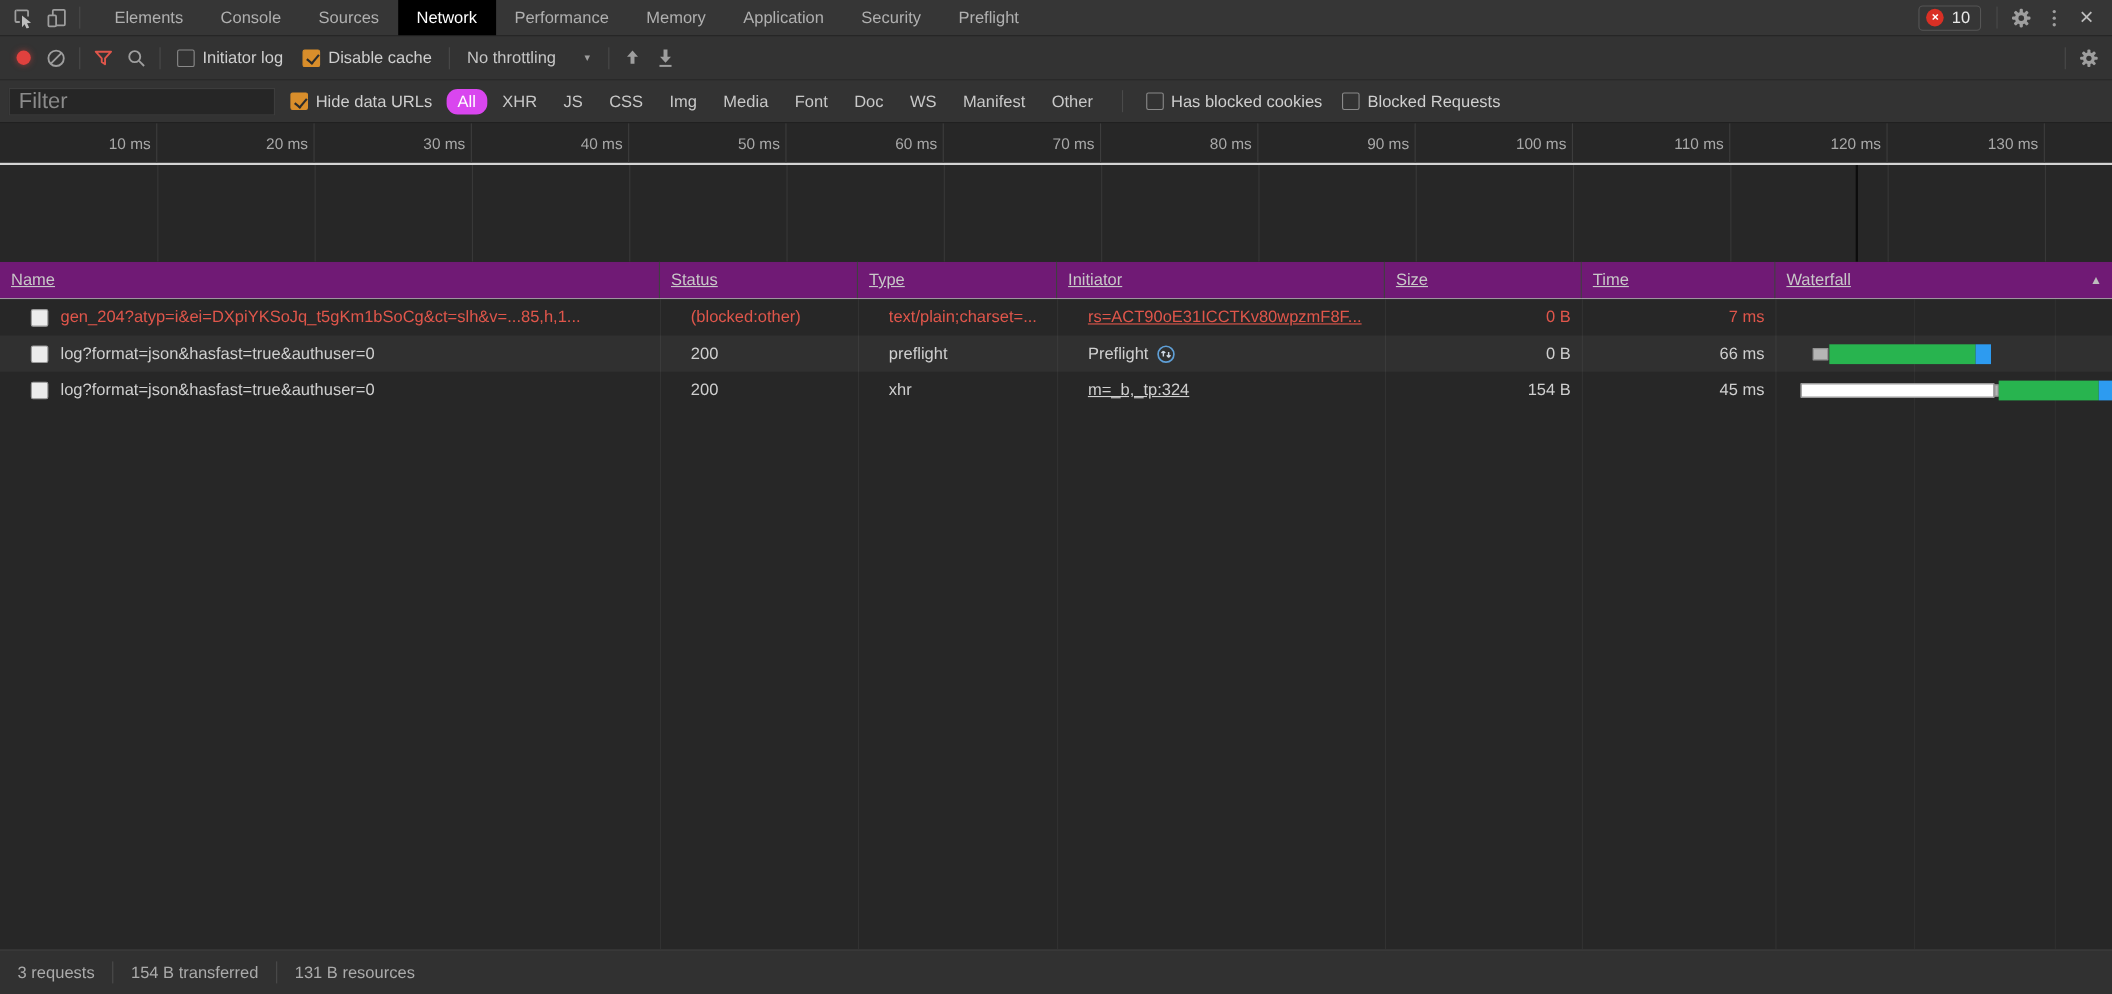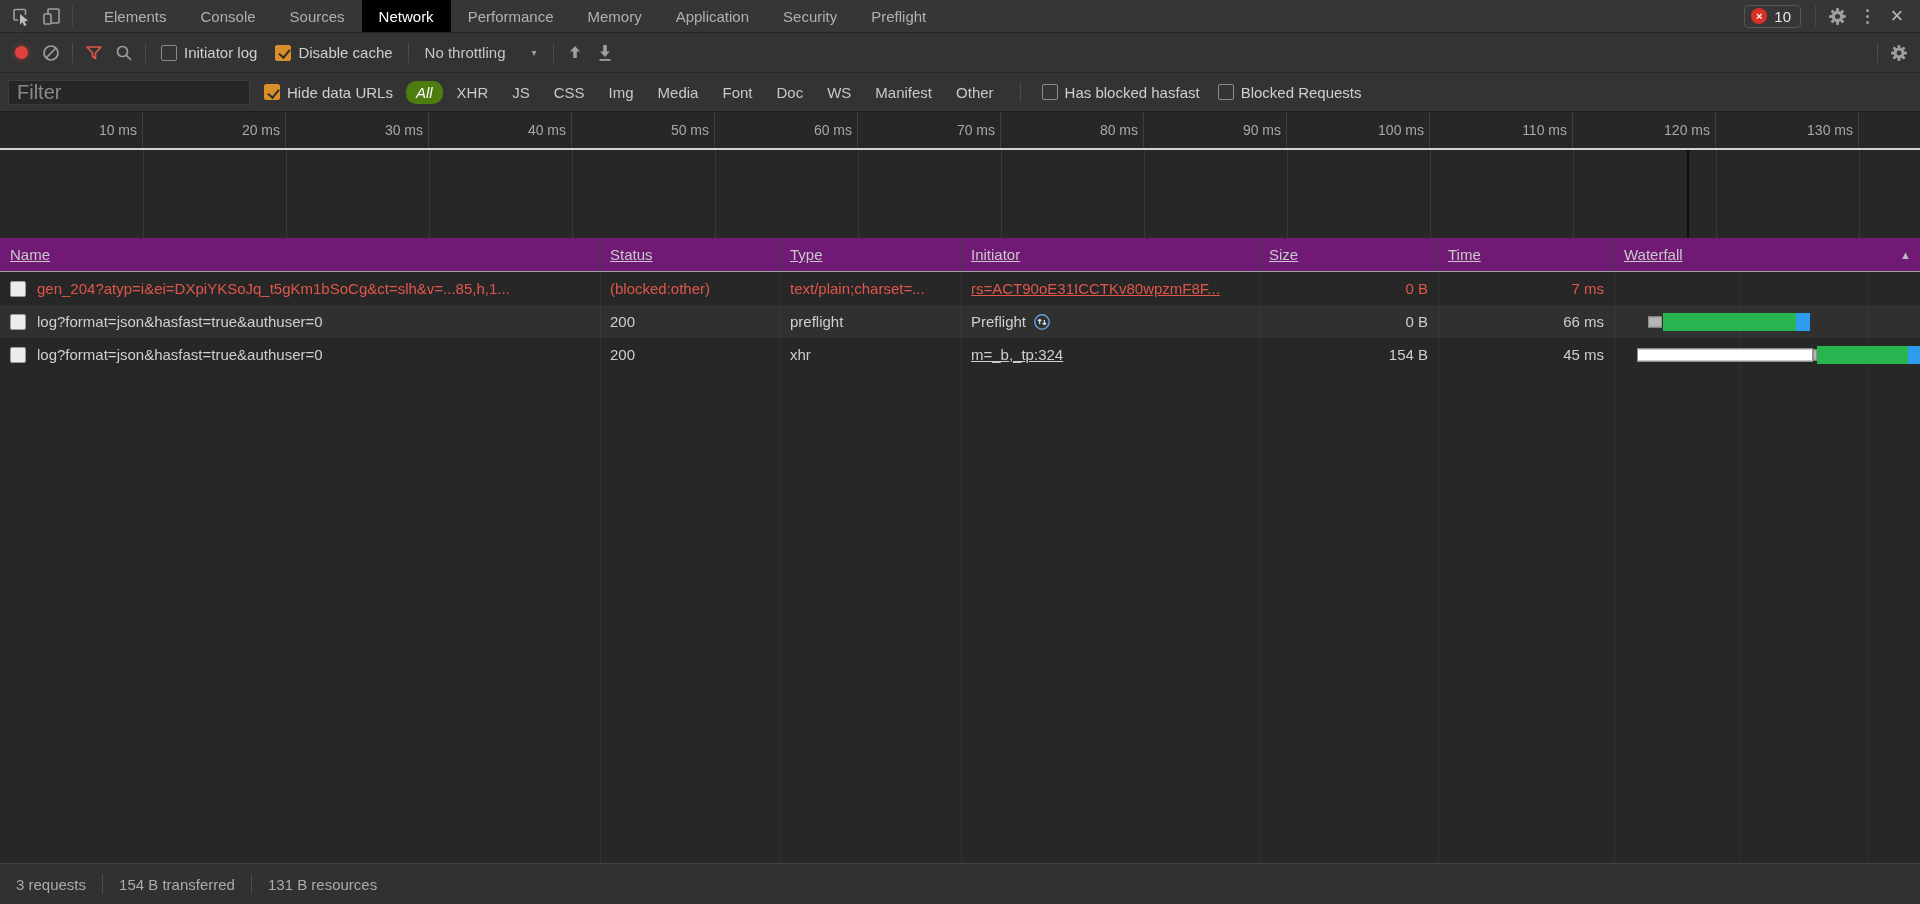--- a/index.html
+++ b/index.html
@@ -35,21 +35,21 @@
   .cbox.checked::after { content:""; position:absolute; left:4.5px; top:1.5px; width:5px; height:9px; border:solid #2b2b2b; border-width:0 2px 2px 0; transform:rotate(40deg); }
   .throttle { display:flex; align-items:center; gap:26px; margin:12px 10px; cursor:pointer; color:#c6c6c6; white-space:nowrap; }
   .caret-down { font-size:10px; color:#9e9e9e; }
   .flex-spacer { flex:1; }
 
   
   .filterbar { height:39px; background:#333333; display:flex; align-items:center; padding:0 8px; border-bottom:1px solid #1e1e1e; flex:none; }
   .filter-input { width:242px; height:25px; background:#262626; border:1px solid #3d3d3d; color:#cfcfcf; padding:0 8px; font-size:20px; font-family:inherit; outline:none; }
   .filter-input::placeholder { color:#8a8a8a; }
   .pill { padding:3px 10px; border-radius:10px; color:#c8c8c8; cursor:pointer; margin-right:4px; white-space:nowrap; }
-  .pill.selected { background:#4d7c0f; color:#ffffff;font-style:italic; }
+  .pill.selected { background:#d946ef; color:#ffffff; }
   .type-pills { display:flex; align-items:center; margin-left:4px; }
 
   
   .overview-wrap { flex:none; background:#272727; position:relative; }
   .ruler { height:38px; display:flex; border-bottom:2px solid #d4d4d4; overflow:hidden; }
   .ruler-cell { width:143px; flex:none; border-right:1px solid #3d3d3d; display:flex; align-items:center; justify-content:flex-end; padding-right:5px; color:#a8a8a8; font-size:14px; }
   .overview { height:88px; position:relative; overflow:hidden; }
   .ov-grid { position:absolute; top:0; bottom:0; width:1px; background:#383838; }
   .ov-marker { position:absolute; top:0; bottom:0; width:2px; background:#0c0c0c; }
 
@@ -59,21 +59,21 @@
   .hcell:last-child { border-right:none; }
   .sort-arrow { position:absolute; right:9px; font-size:11px; color:#bdbdbd; }
   .col-name{width:600px;} .col-status{width:180px;} .col-type{width:181px;}
   .col-initiator{width:298px;} .col-size{width:179px;} .col-time{width:176px;} .col-waterfall{width:306px;}
 
   .net-body { flex:1; position:relative; background:#272727; overflow:hidden; }
   .col-line { position:absolute; top:0; bottom:0; width:1px; background:rgba(255,255,255,0.055); z-index:1; }
   .wf-line { position:absolute; top:0; bottom:0; width:1px; background:rgba(255,255,255,0.04); z-index:1; }
   .req-row { height:33px; display:flex; align-items:stretch; position:relative; }
   .req-row.alt { background:#303030; }
-  .cell { display:flex; align-items:center; padding-left:10px; overflow:hidden; white-space:nowrap; flex:none; }
+  .cell { display:flex; align-items:center; padding-left:28px; overflow:hidden; white-space:nowrap; flex:none; }
   .cell.num { justify-content:flex-end; padding-right:10px; padding-left:0; }
   .req-row.error .cell, .req-row.error .cell a { color:#e0564b; }
   .file-square { width:16px; height:16px; background:#ececec; border:1px solid #9a9a9a; border-radius:2px; margin-right:11px; flex:none; }
   .ini-link { text-decoration:underline; color:#cfcfcf; cursor:pointer; }
   .req-row.error .ini-link { color:#e0564b; }
   .preflight-ic { margin-left:7px; flex:none; display:flex; }
   .wf-cell { position:relative; overflow:hidden; z-index:2; }
   .wf-seg { position:absolute; top:50%; transform:translateY(-50%); }
 
   
@@ -222,21 +222,21 @@
       <span class="pill">Media</span>
       <span class="pill">Font</span>
       <span class="pill">Doc</span>
       <span class="pill">WS</span>
       <span class="pill">Manifest</span>
       <span class="pill">Other</span>
     </div>
   <span class="vdiv" style="margin:0 12px;"></span>
   <span class="check-row">
     <span class="cbox"></span>
-    <span>Has blocked hasfast</span>
+    <span>Has blocked cookies</span>
   </span>
   <span class="check-row">
     <span class="cbox"></span>
     <span>Blocked Requests</span>
   </span>
 </div>
 
 <div class="overview-wrap">
   <div class="ruler" id="ruler-container">
       <div class="ruler-cell">10 ms</div>

